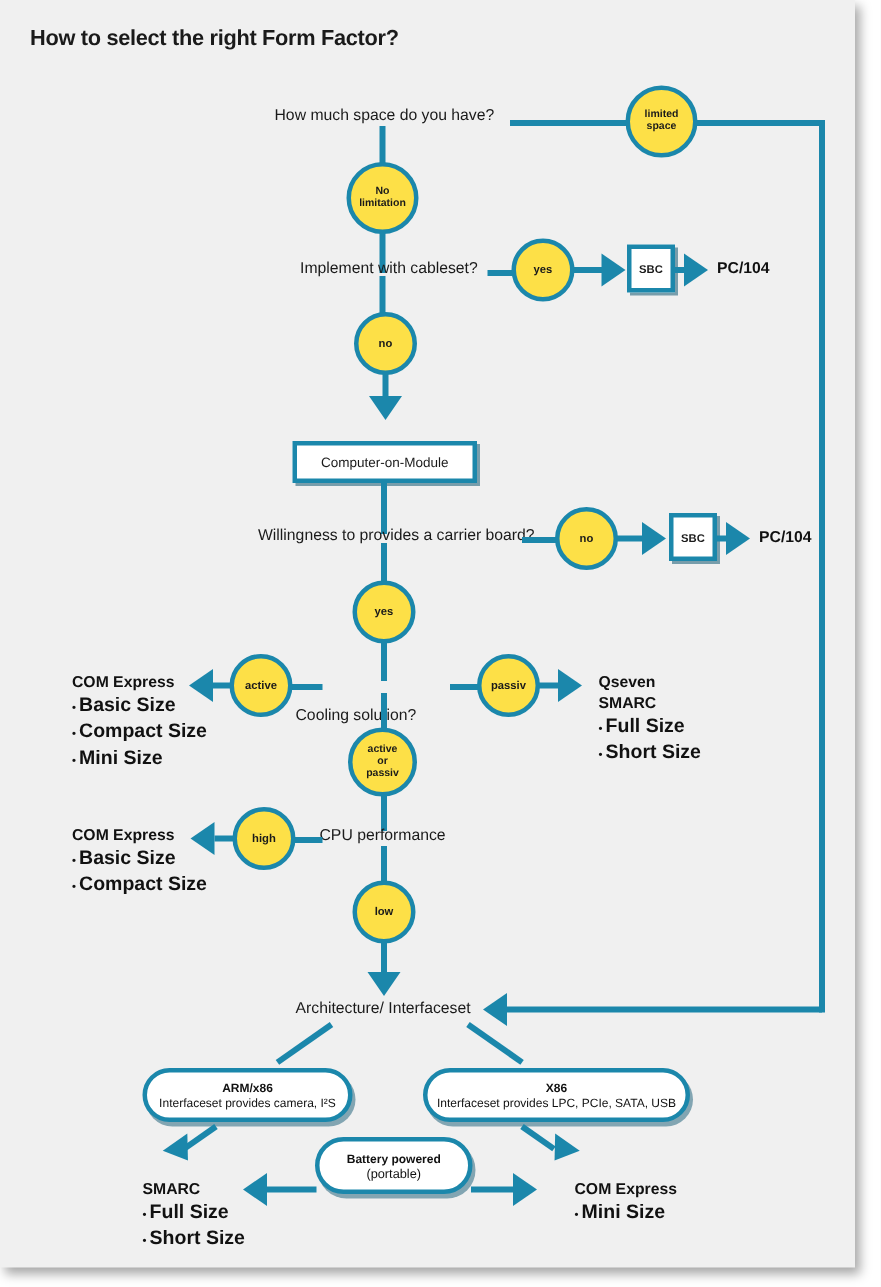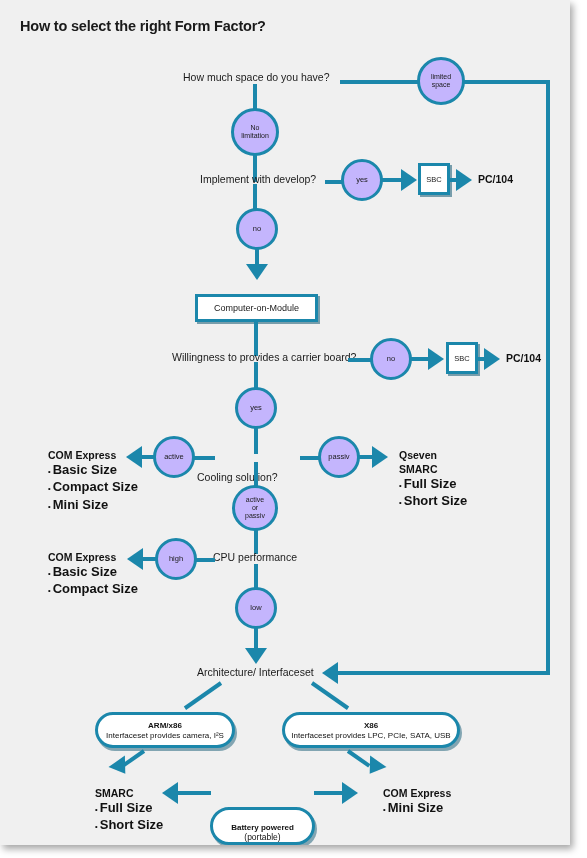--- a/index.html
+++ b/index.html
@@ -34,46 +34,46 @@
   
   .node-label {
     position: absolute;
     font-size: 10.5px;
     color: #1a1a1a;
     white-space: nowrap;
   }
   .circle {
     position: absolute;
     border-radius: 50%;
-    background: #c4b5fd;
+    background: #fde047;
     border: 3px solid #1b87ab;
     box-sizing: border-box;
     display: flex;
     align-items: center;
     justify-content: center;
     text-align: center;
     font-size: 7.5px;
-    font-weight: normal;
+    font-weight: bold;
     color: #1a1a1a;
     line-height: 1.12;
   }
   .circle.small-txt { font-size: 7px; }
   .rect {
     position: absolute;
     background: #ffffff;
     border: 3px solid #1b87ab;
     box-sizing: border-box;
     display: flex;
     align-items: center;
     justify-content: center;
     font-size: 9px;
     color: #1a1a1a;
     box-shadow: 2px 2px 0 rgba(20,90,115,0.55);
   }
-  .rect.sbc { font-size: 7.5px; font-weight: normal; }
+  .rect.sbc { font-size: 7.5px; font-weight: bold; }
   .pill {
     position: absolute;
     background: #ffffff;
     border: 3px solid #1b87ab;
     border-radius: 40px;
     box-sizing: border-box;
     display: flex;
     flex-direction: column;
     align-items: center;
     justify-content: center;
@@ -170,21 +170,21 @@
 
   <div class="vline" style="left:253px; top:84px; height:28px;"></div>
 
   <div class="circle small-txt" style="left:231px; top:108px; width:48px; height:48px; flex-direction:column;">
     <span>No</span>
     <span>limitation</span>
   </div>
 
   <div class="vline" style="left:253px; top:154px; height:28px;"></div>
 
-  <div class="node-label" style="left:200px; top:173px;">Implement with develop?</div>
+  <div class="node-label" style="left:200px; top:173px;">Implement with cableset?</div>
 
   <div class="hline" style="left:325px; top:180px; width:23px;"></div>
 
   <div class="circle" style="left:341px; top:159px; width:42px; height:42px;">
     <span>yes</span>
   </div>
 
   <div class="hline" style="left:382px; top:178px; width:22px;"></div>
   <div class="arrow-r" style="left:401px; top:169px;"></div>
 
@@ -325,21 +325,21 @@
     <div class="p-title">X86</div>
     <div class="p-sub">Interfaceset provides LPC, PCIe, SATA, USB</div>
   </div>
 
   <div class="diag" style="left:144px; top:749px; width:26px; transform:rotate(145deg);"></div>
   <div class="arrow-diag" style="left:111px; top:760px; transform:rotate(-35deg);"></div>
 
   <div class="diag" style="left:348px; top:749px; width:26px; transform:rotate(35deg);"></div>
   <div class="arrow-diag" style="left:364px; top:760px; transform:rotate(35deg);"></div>
 
-  <div class="pill" style="left:210px; top:807px; width:105px; height:38px;justify-content:flex-end;">
+  <div class="pill" style="left:210px; top:758px; width:105px; height:38px;">
     <div class="p-title">Battery powered</div>
     <div class="p-sub2">(portable)</div>
   </div>
 
   <div class="hline" style="left:178px; top:791px; width:33px;"></div>
   <div class="arrow-l" style="left:162px; top:782px;"></div>
 
   <div class="hline" style="left:314px; top:791px; width:30px;"></div>
   <div class="arrow-r" style="left:342px; top:782px;"></div>
 

